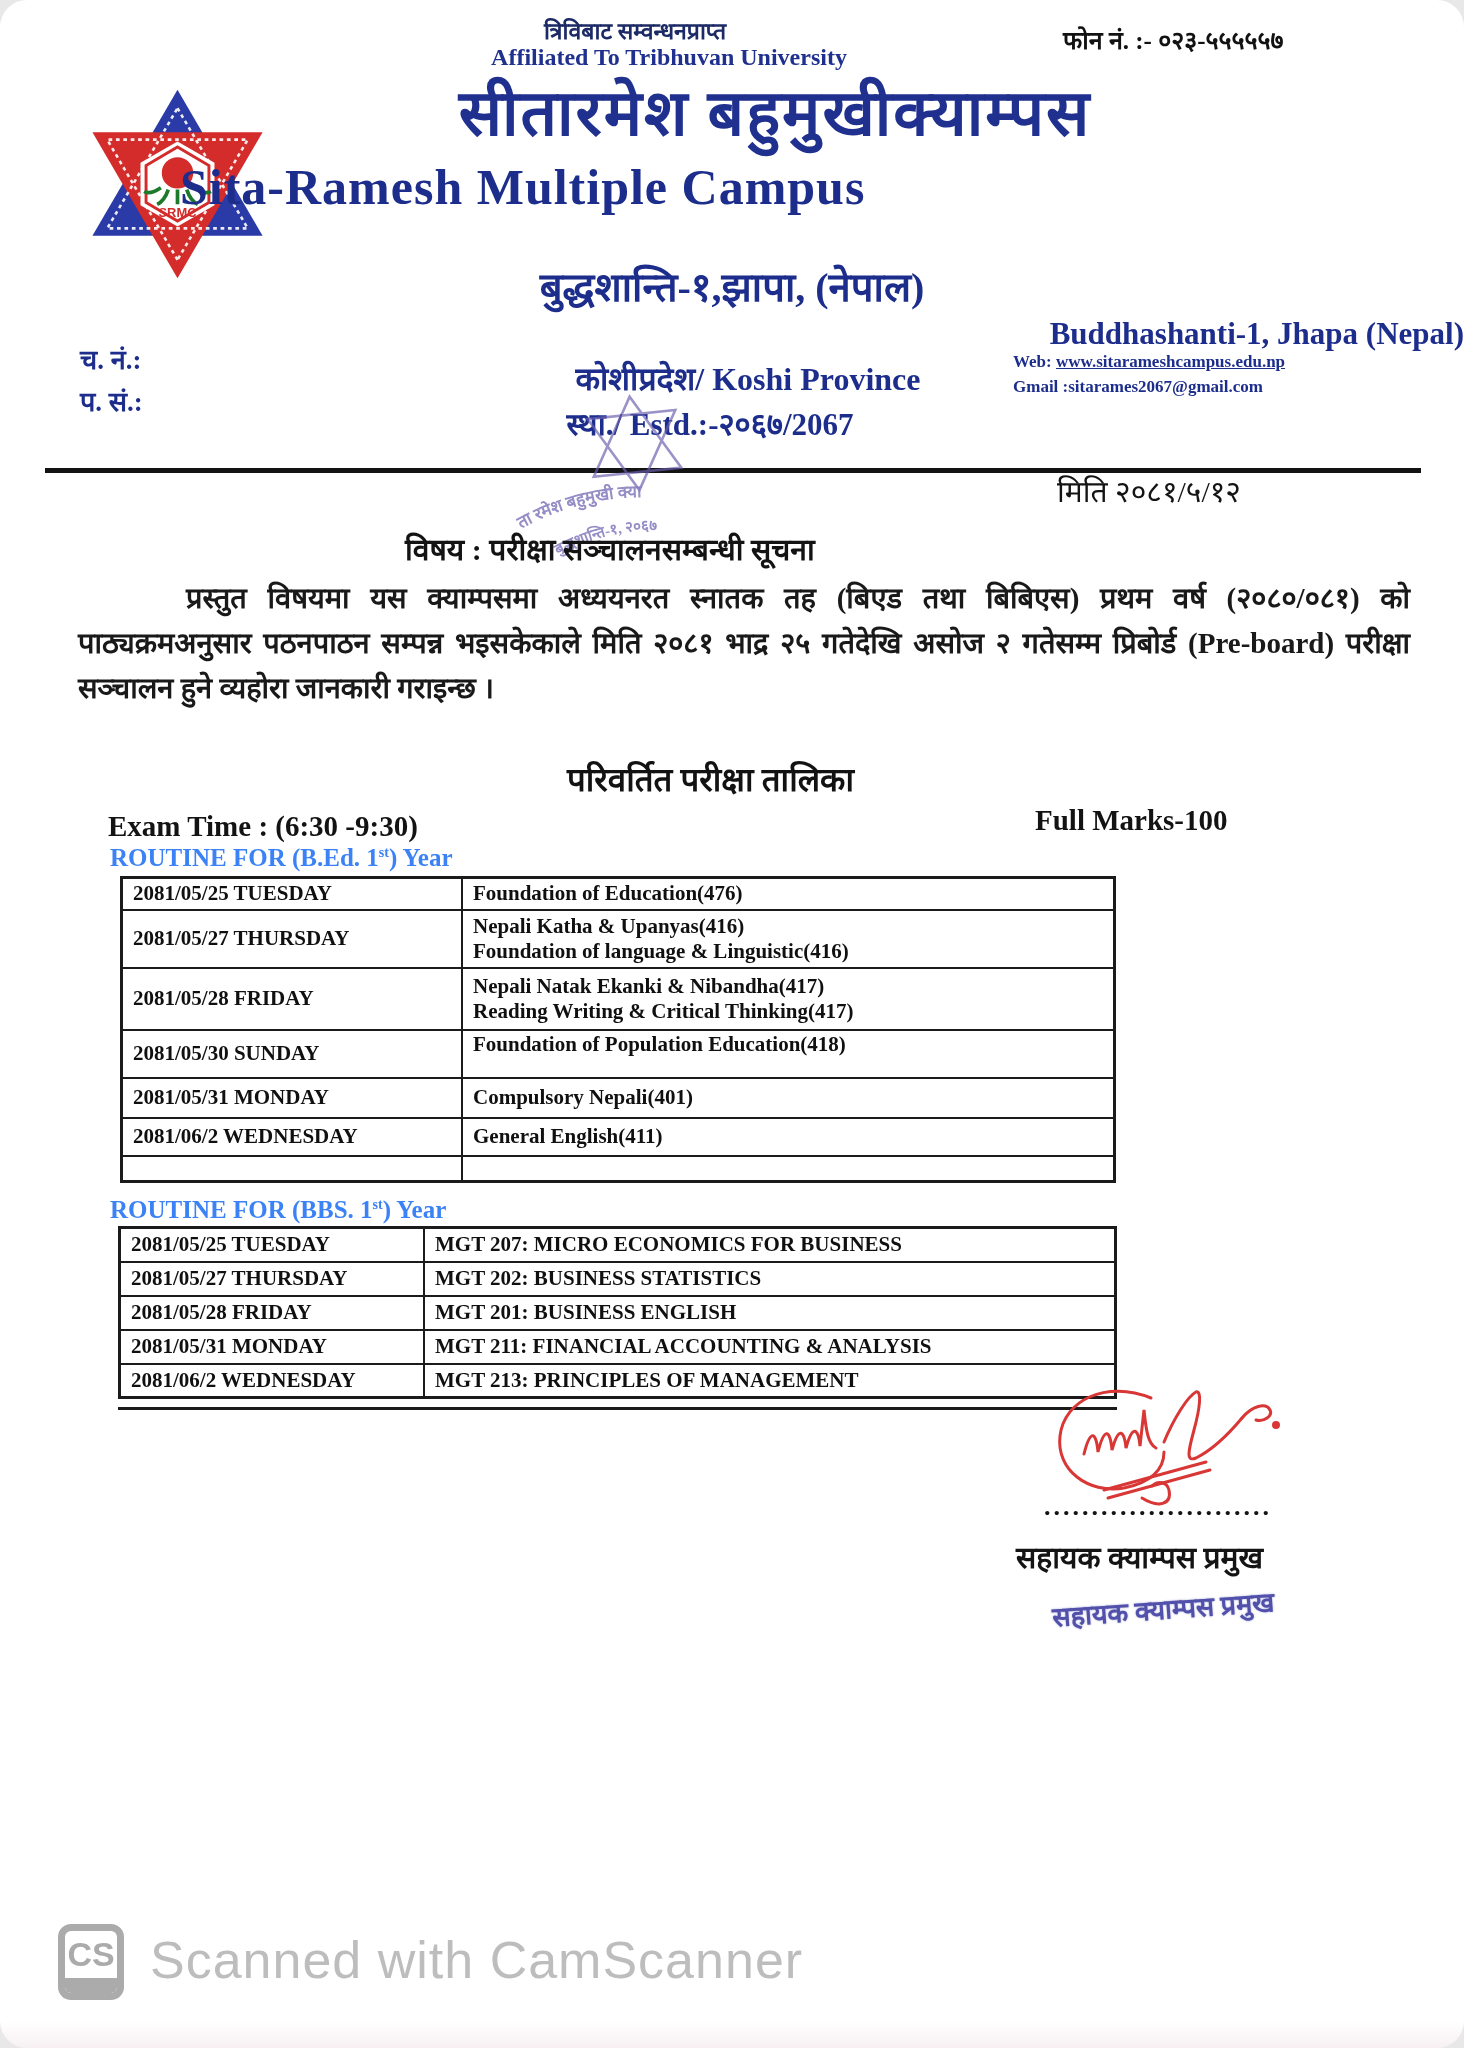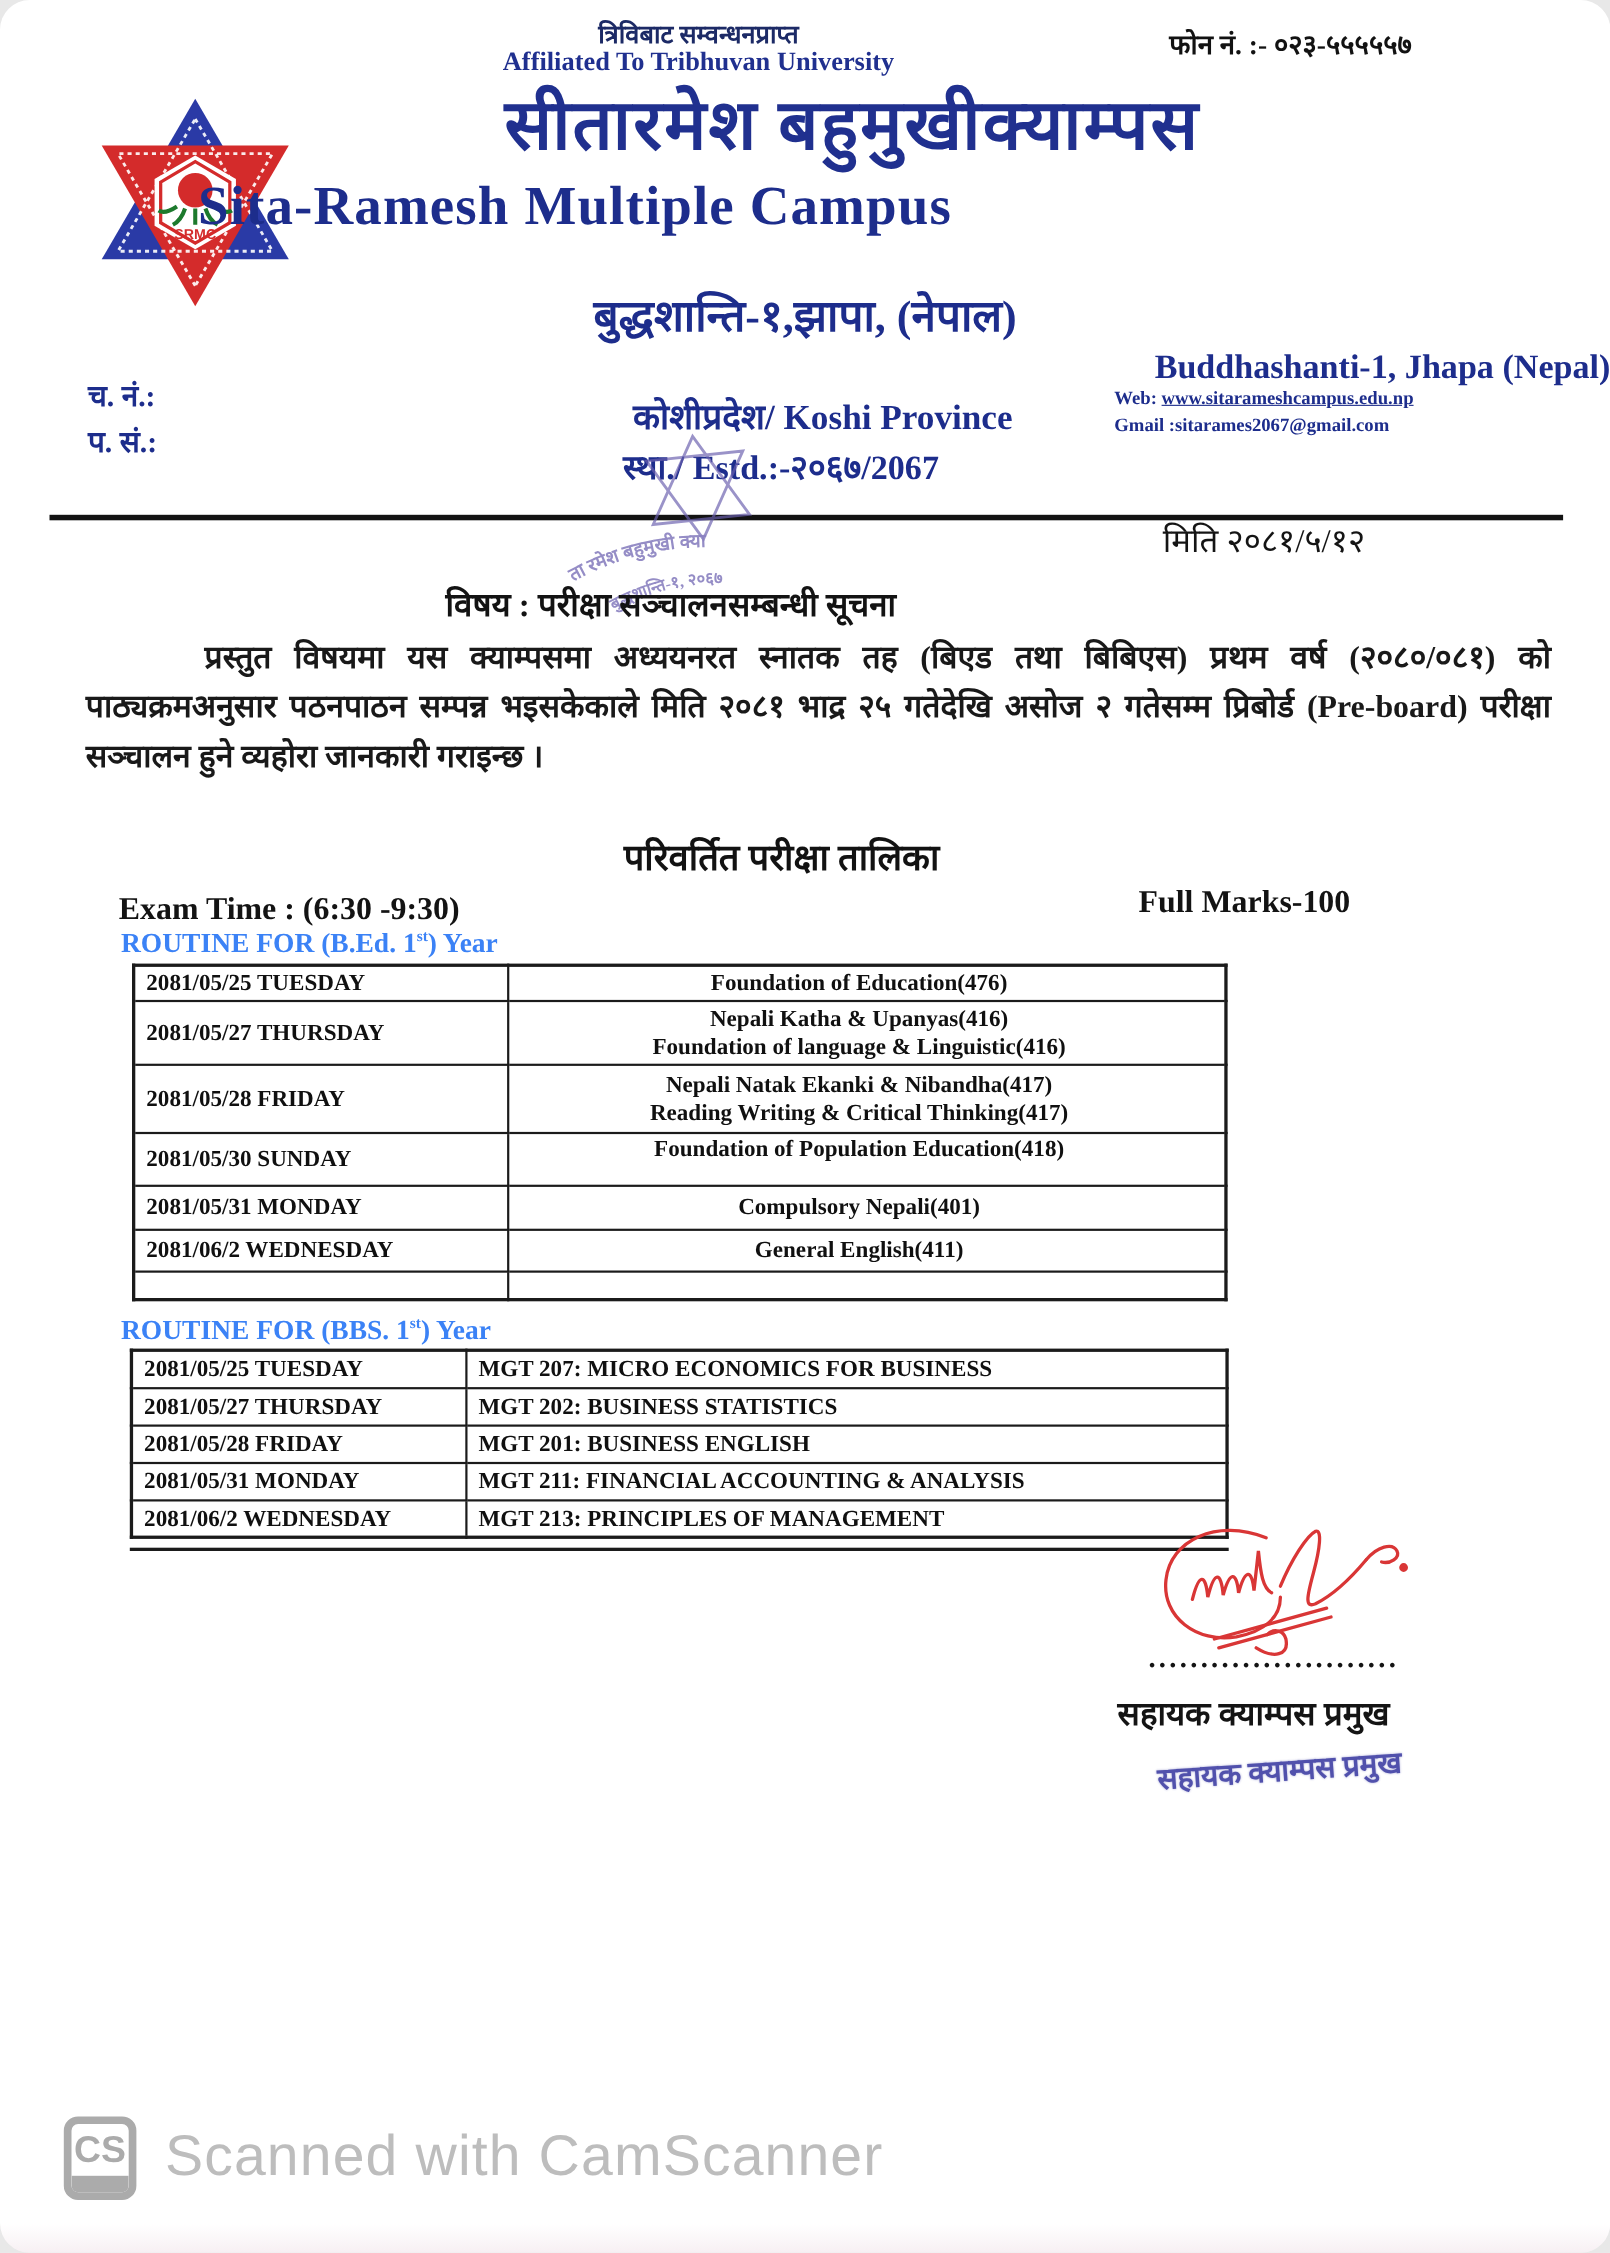--- a/index.html
+++ b/index.html
@@ -5,21 +5,21 @@
   html,body{margin:0;padding:0;background:#e8e8e8;}
   .page{
     position:relative;width:1464px;height:2048px;background:#ffffff;
     font-family:"Liberation Serif", serif;color:#151515;overflow:hidden;
     margin:0 auto;
     border-radius:27px;
   }
   .abs{position:absolute;}
   
   .affil-np{top:14px;left:0;width:1270px;text-align:center;font-size:23px;font-weight:700;color:#1c2a66;}
-  .affil-en{top:44px;left:0;width:1270px;text-align:center;font-size:24px;font-weight:700;color:#20308f;}
+  .affil-en{top:44px;left:0;width:1270px;text-align:center;font-size:24px;font-weight:700;color:#20308f;padding-left:34px;}
   .phone{top:22px;left:1063px;font-size:25px;font-weight:700;color:#121212;}
   .logo{left:85px;top:86px;width:185px;height:196px;}
   .campus-np{top:74px;left:180px;width:1190px;text-align:center;font-size:64px;font-weight:800;color:#20308f;letter-spacing:2px;line-height:1.25;}
   .campus-en{top:158px;left:180px;width:1190px;text-align:left;font-size:50px;font-weight:800;color:#1d2d8c;letter-spacing:1px;}
   .addr-np{top:258px;left:0;width:1464px;text-align:center;font-size:40px;font-weight:700;color:#1d2d8c;}
   .addr-en{top:316px;left:0;width:1464px;text-align:right;font-size:31px;font-weight:700;color:#1d2d8c;}
   .province{top:356px;left:0;width:1464px;text-align:center;font-size:32px;font-weight:700;color:#1d2d8c;padding-left:16px;}
   .estd{top:402px;left:0;width:1420px;text-align:center;font-size:31px;font-weight:700;color:#1d2d8c;}
   .refno{top:340px;left:80px;font-size:27px;font-weight:700;color:#1d2d8c;}
   .dispno{top:382px;left:80px;font-size:27px;font-weight:700;color:#1d2d8c;}
@@ -54,21 +54,21 @@
   .bed-table td.datecell{width:318px;}
   .bbs-table td.datecell{width:282px;}
   .bed-table tr:nth-child(1){height:32px;}
   .bed-table tr:nth-child(2){height:58px;}
   .bed-table tr:nth-child(3){height:62px;}
   .bed-table tr:nth-child(4){height:48px;}
   .bed-table tr:nth-child(5){height:40px;}
   .bed-table tr:nth-child(6){height:38px;}
   .bed-table tr:nth-child(7){height:26px;}
   .bbs-table tr{height:34px;}
-  .subline{display:flex;justify-content:center;align-items:baseline;line-height:25px;}
+  .subline{display:flex;justify-content:flex-start;align-items:baseline;line-height:25px;}
   .subline .scode{padding-right:14px;}
   .subline .sname:empty,.subline .scode:empty{display:none;}
   
   .signature-svg{left:1046px;top:1378px;width:242px;height:138px;}
   .sig-dots{top:1492px;left:1044px;font-size:26px;font-weight:700;letter-spacing:3px;color:#141414;}
   .sig-designation{top:1536px;left:1016px;font-size:30px;font-weight:800;color:#141414;}
   .sig-stamp-text{
     top:1590px;left:1052px;font-size:27px;font-weight:800;color:#33339e;
     transform:rotate(-4deg);opacity:.85;text-shadow:0 0 2px rgba(51,51,158,.55);
   }

